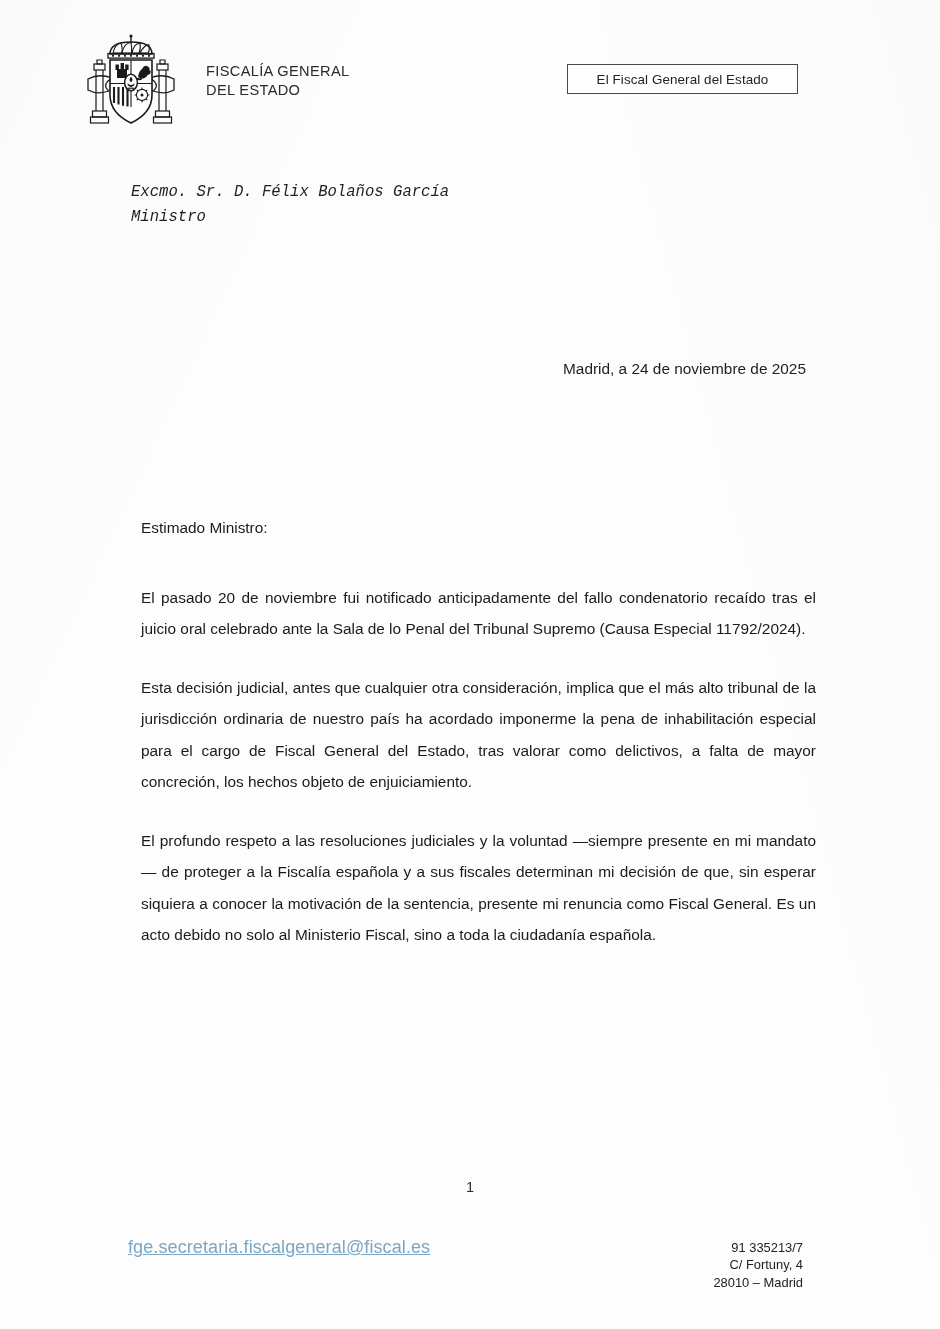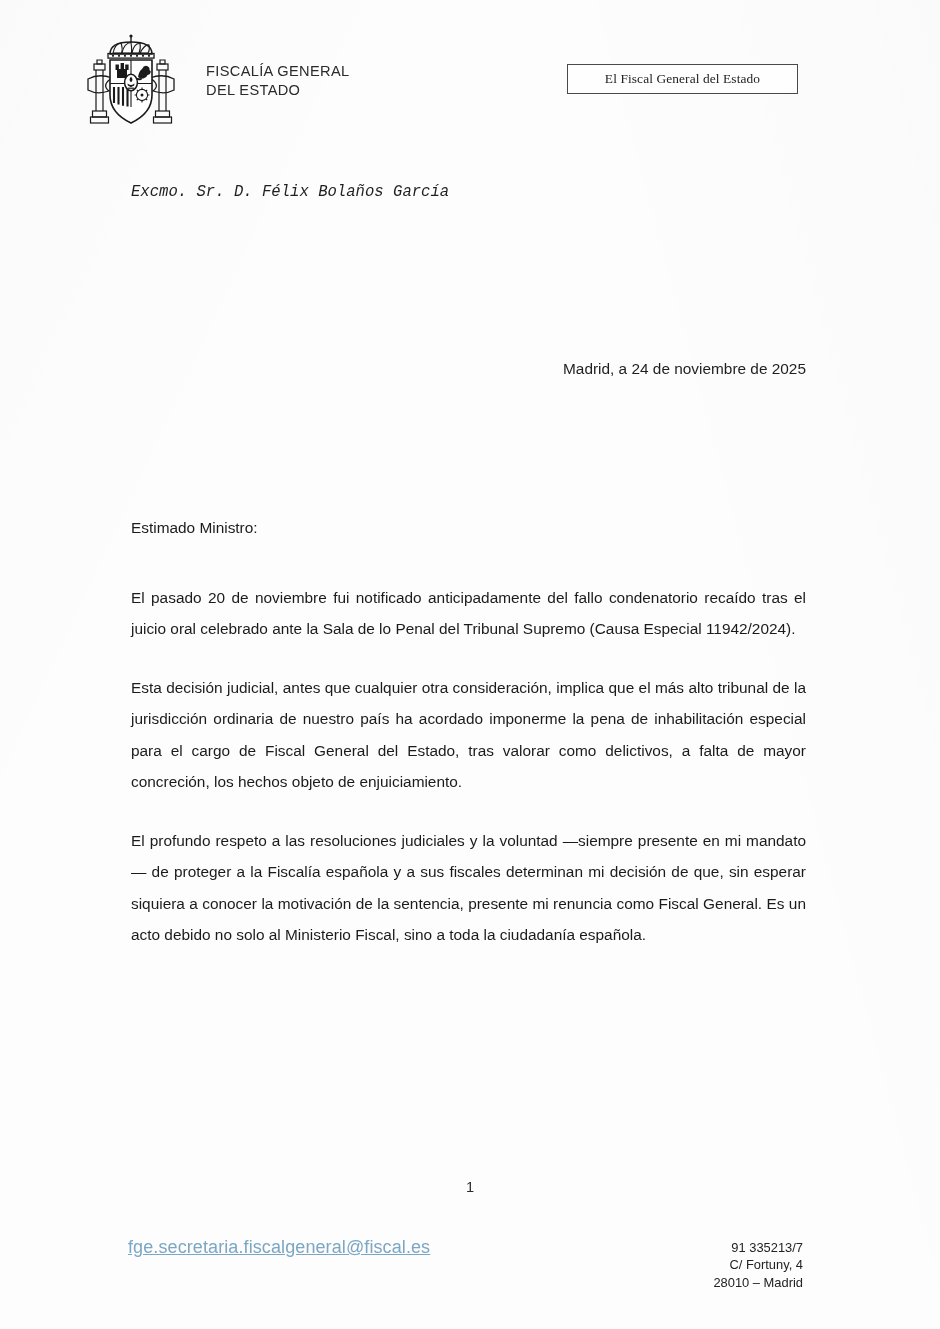--- a/index.html
+++ b/index.html
@@ -60,21 +60,20 @@
     left: 567px;
     top: 64px;
     width: 231px;
     height: 30px;
     border: 1.4px solid #4a4a4a;
     background: #fefefe;
     display: flex;
     align-items: center;
     justify-content: center;
     box-sizing: border-box;
-    font-family: Liberation Serif, serif;
   }
   .role-box-label {
     font-size: 13.4px;
     color: #232323;
     letter-spacing: 0.1px;
   }
 
   
   .addressee {
     position: absolute;
@@ -95,21 +94,21 @@
     top: 360px;
     width: 675px;
     text-align: right;
     font-size: 15.4px;
     color: #1f1f1f;
   }
 
   
   .body-copy {
     position: absolute;
-    left: 131px;
+    left: 141px;
     top: 512px;
     width: 675px;
     font-size: 15.4px;
     line-height: 31.5px;
     color: #1b1b1b;
   }
   .salutation {
     margin: 0 0 38px 0;
   }
   .para {
@@ -240,27 +239,28 @@
     <div class="org-name"><span>FISCALÍA GENERAL
 DEL ESTADO</span></div>
 
     <div class="role-box">
       <span class="role-box-label">El Fiscal General del Estado</span>
     </div>
   </div>
 
   <div class="addressee">
     <div>Excmo. Sr. D. Félix Bolaños García</div>
+    <div>Ministro</div>
   </div>
 
   <div class="dateline">Madrid, a 24 de noviembre de 2025</div>
 
   <div class="body-copy">
     <p class="salutation">Estimado Ministro:</p>
-    <p class="para">El pasado 20 de noviembre fui notificado anticipadamente del fallo condenatorio recaído tras el juicio oral celebrado ante la Sala de lo Penal del Tribunal Supremo (Causa Especial 11942/2024).</p>
+    <p class="para">El pasado 20 de noviembre fui notificado anticipadamente del fallo condenatorio recaído tras el juicio oral celebrado ante la Sala de lo Penal del Tribunal Supremo (Causa Especial 11792/2024).</p>
     <p class="para">Esta decisión judicial, antes que cualquier otra consideración, implica que el más alto tribunal de la jurisdicción ordinaria de nuestro país ha acordado imponerme la pena de inhabilitación especial para el cargo de Fiscal General del Estado, tras valorar como delictivos, a falta de mayor concreción, los hechos objeto de enjuiciamiento.</p>
     <p class="para">El profundo respeto a las resoluciones judiciales y la voluntad —siempre presente en mi mandato— de proteger a la Fiscalía española y a sus fiscales determinan mi decisión de que, sin esperar siquiera a conocer la motivación de la sentencia, presente mi renuncia como Fiscal General. Es un acto debido no solo al Ministerio Fiscal, sino a toda la ciudadanía española.</p>
   </div>
 
   <div class="page-number">1</div>
 
   <a class="footer-email" href="#">fge.secretaria.fiscalgeneral@fiscal.es</a>
 
   <div class="footer-contact">
     <div>91 335213/7</div>

